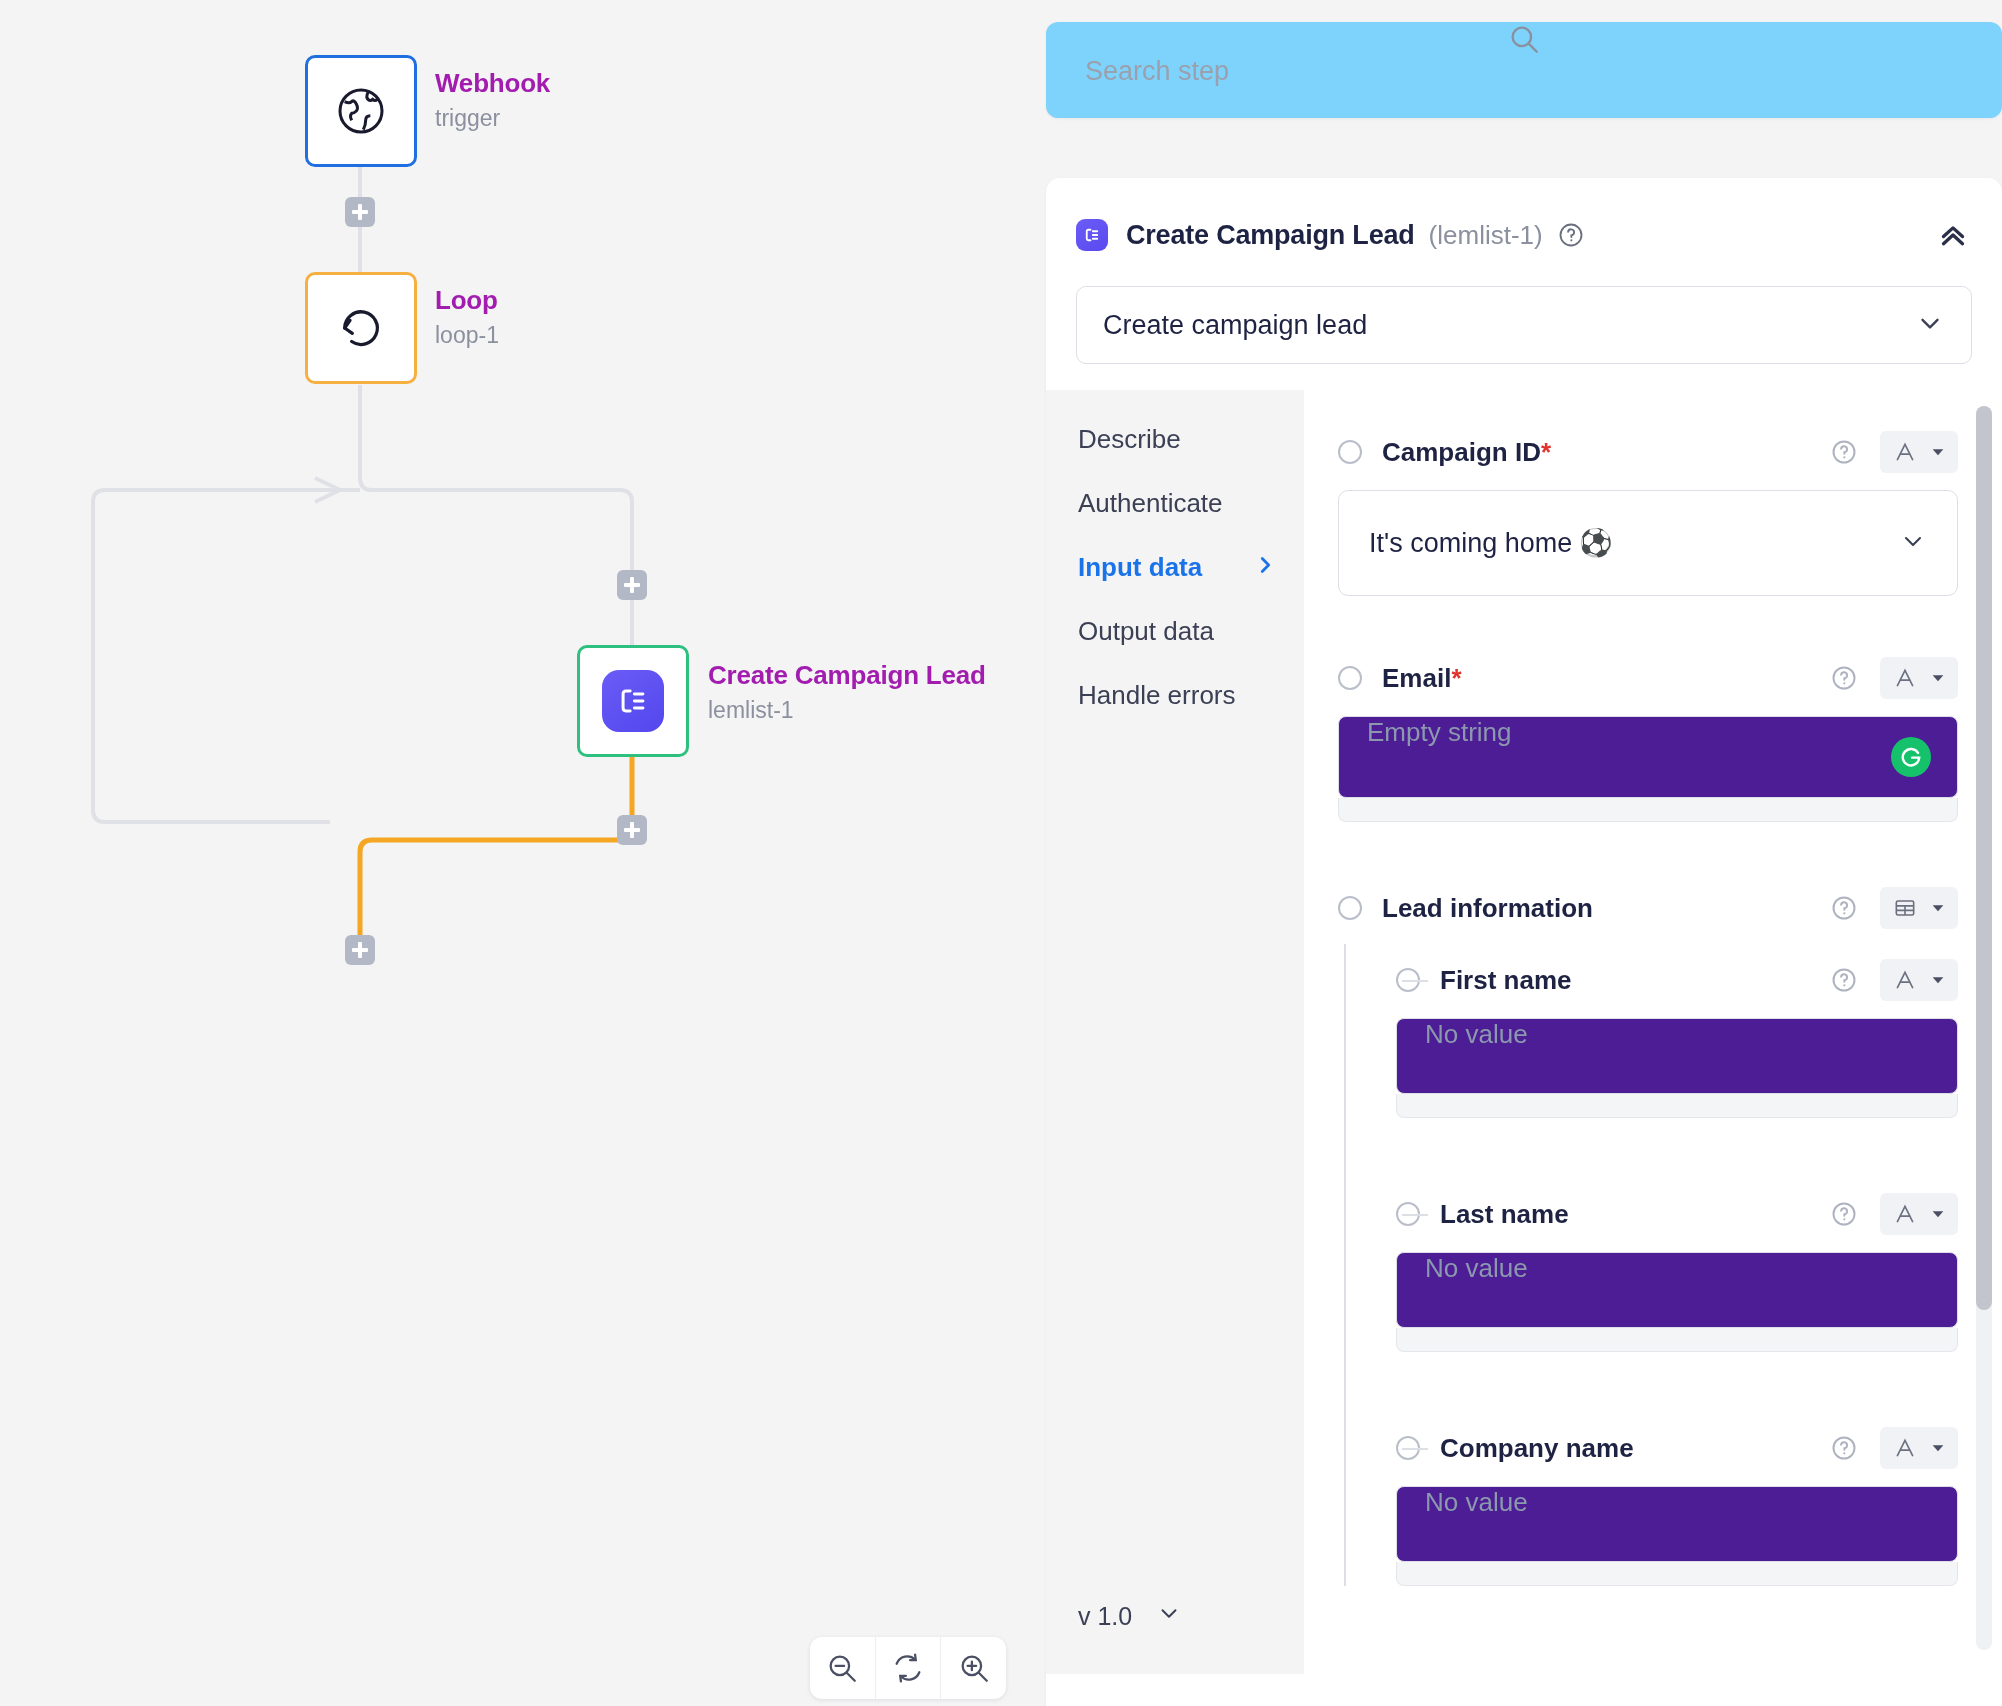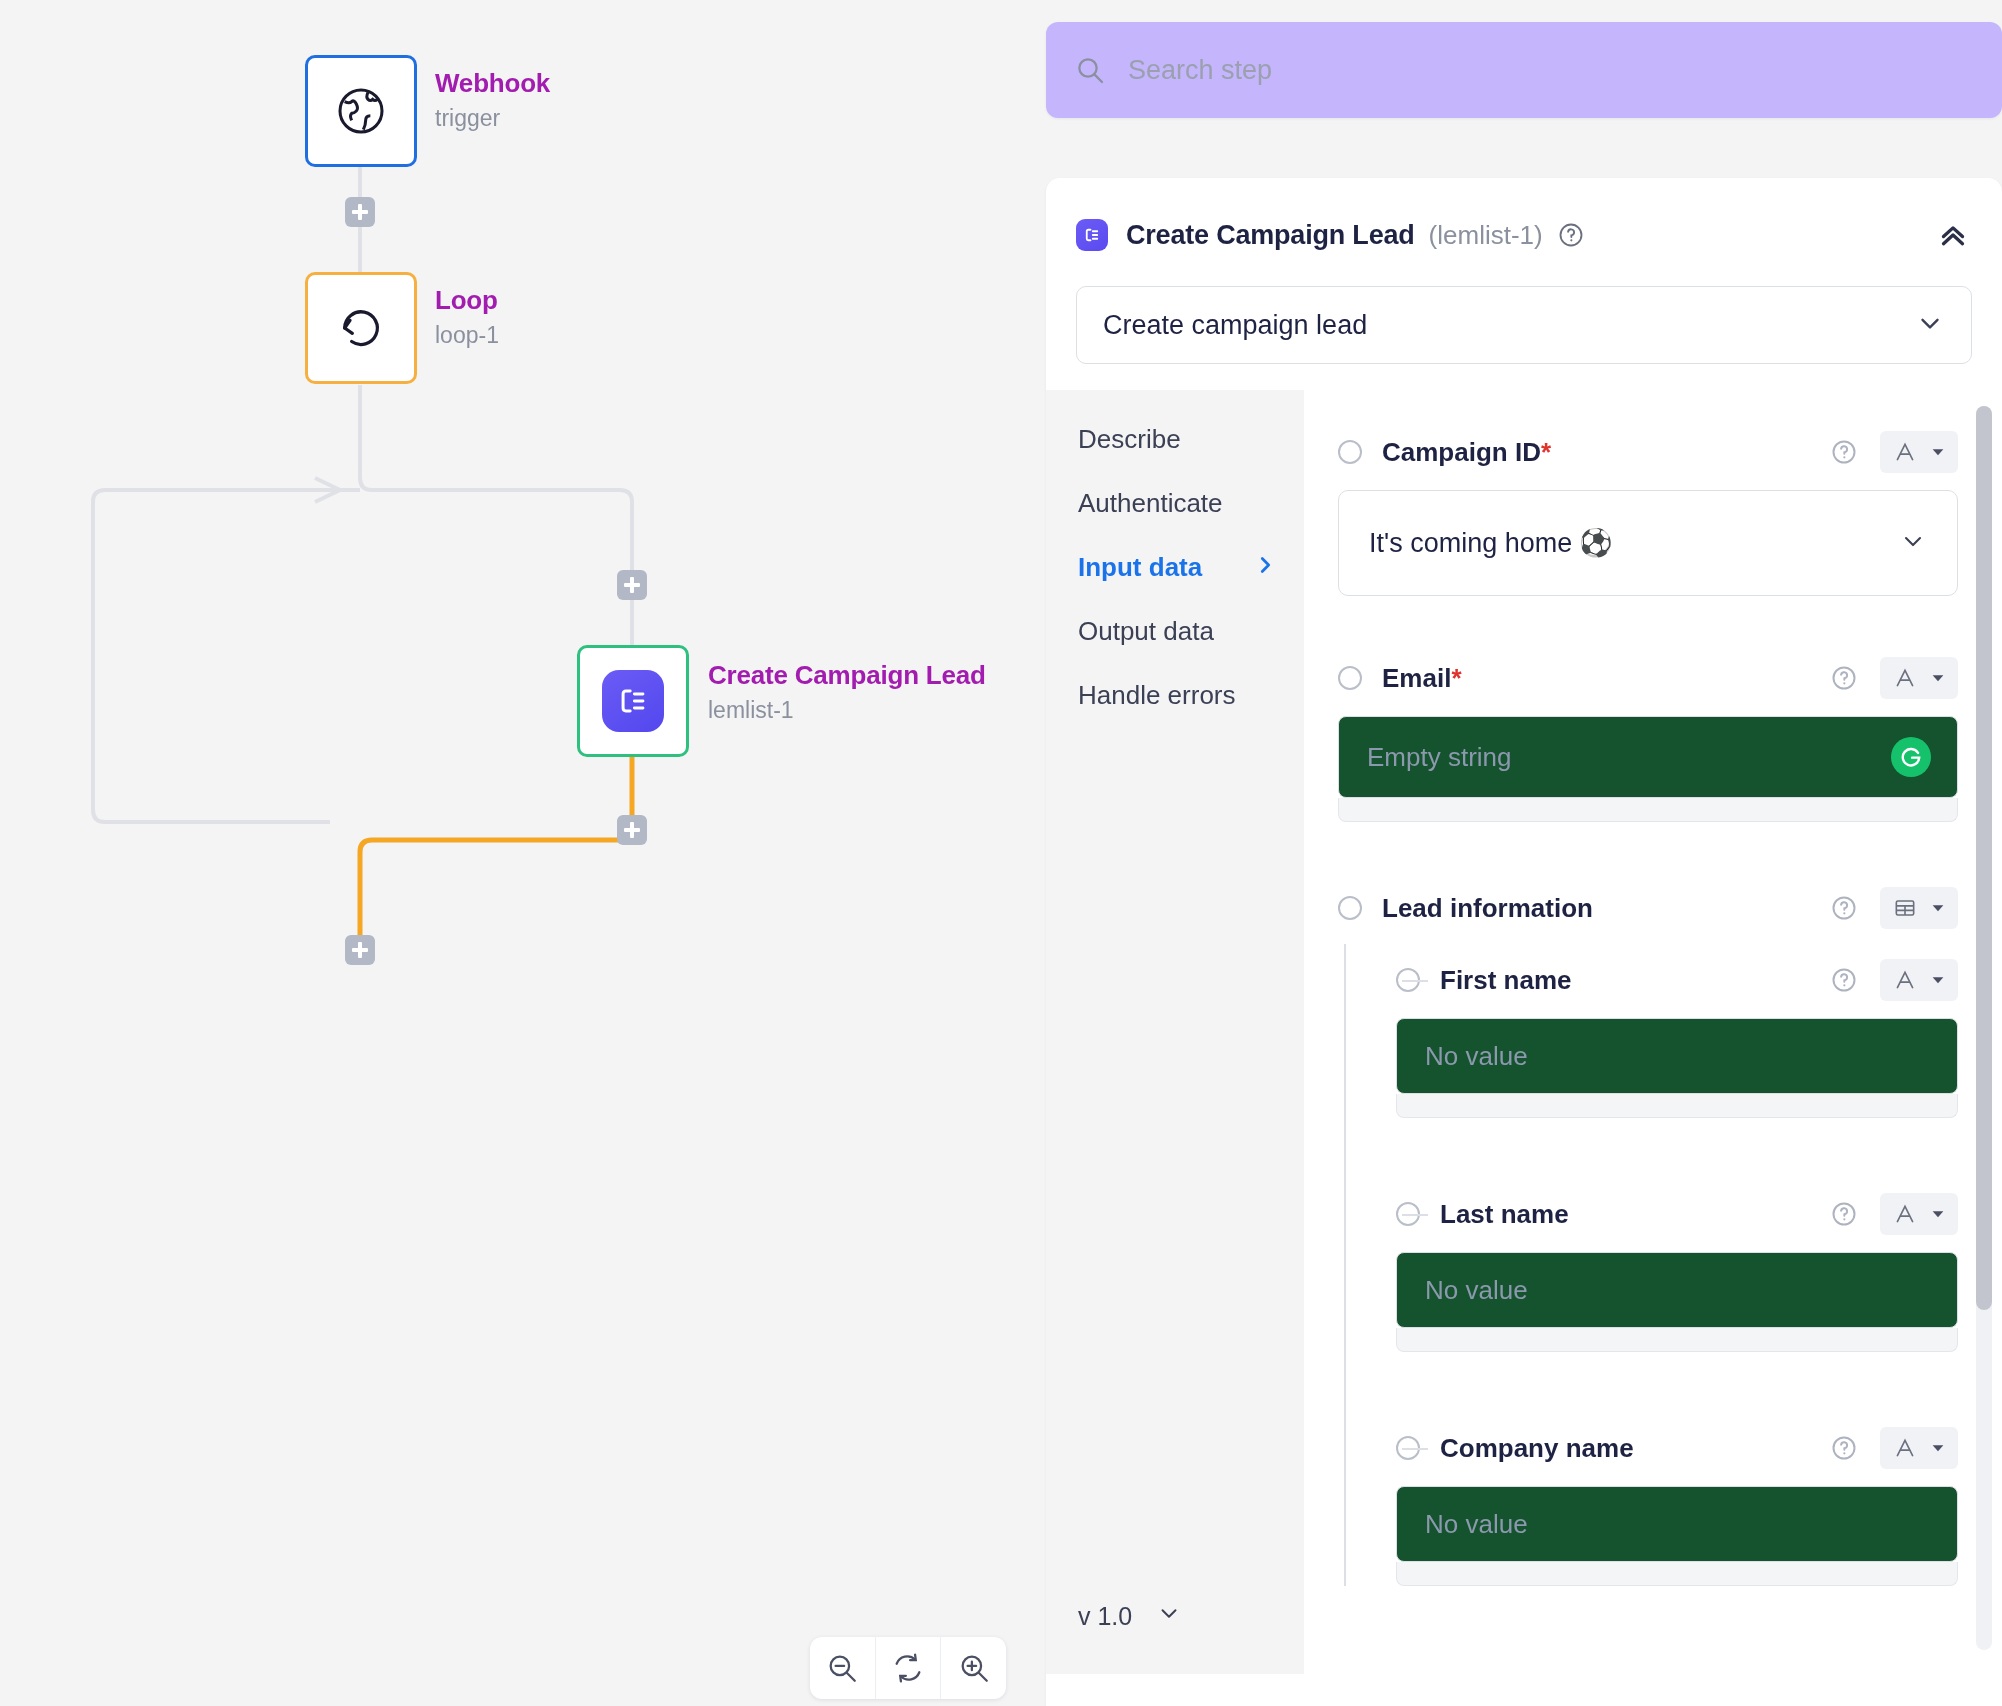--- a/index.html
+++ b/index.html
@@ -71,25 +71,26 @@
   .zoom-btn + .zoom-btn { border-left: 1px solid #eceef2; }
 
   
   .right-col {
     position: absolute; left: 1046px; top: 0;
     width: 956px; height: 1706px;
   }
   .search-card {
     position: absolute; left: 0; top: 22px;
     width: 956px; height: 96px;
-    background: #c4b5fd;
+    background: #7dd3fc;
     border-radius: 12px;
     display: flex; align-items: center;
     padding: 0 28px;
     box-shadow: 0 1px 3px rgba(20,25,50,.06);
+    flex-direction: column;
   }
   .search-input {
     border: none; outline: none; background: transparent;
     font-family: "Liberation Sans", sans-serif;
     font-size: 27px; color: #1f2343;
     margin-left: 22px; width: 100%;
   }
   .search-input::placeholder { color: #9aa0ae; }
 
   .step-card {
@@ -187,23 +188,23 @@
   .type-sel {
     display: flex; align-items: center; gap: 12px;
     background: #f1f2f5; border-radius: 6px;
     padding: 8px 12px; margin-left: 22px; cursor: pointer;
   }
 
   .input-box {
     margin-top: 10px;
     border: 1px solid #dcdfe6;
     border-radius: 8px;
-    background: #14532d;
+    background: #4c1d95;
     height: 76px;
-    display: flex; align-items: center;
+    display: flex; 
     padding: 0 28px;
     position: relative;
   }
   .input-box.tall { height: 82px; }
   .input-text { font-size: 26px; color: #8b98ad; }
   .input-shadow {
     margin-left: 0; margin-right: 0;
     height: 24px;
     background: #f4f5f7;
     border: 1px solid #e4e6ec; border-top: none;

